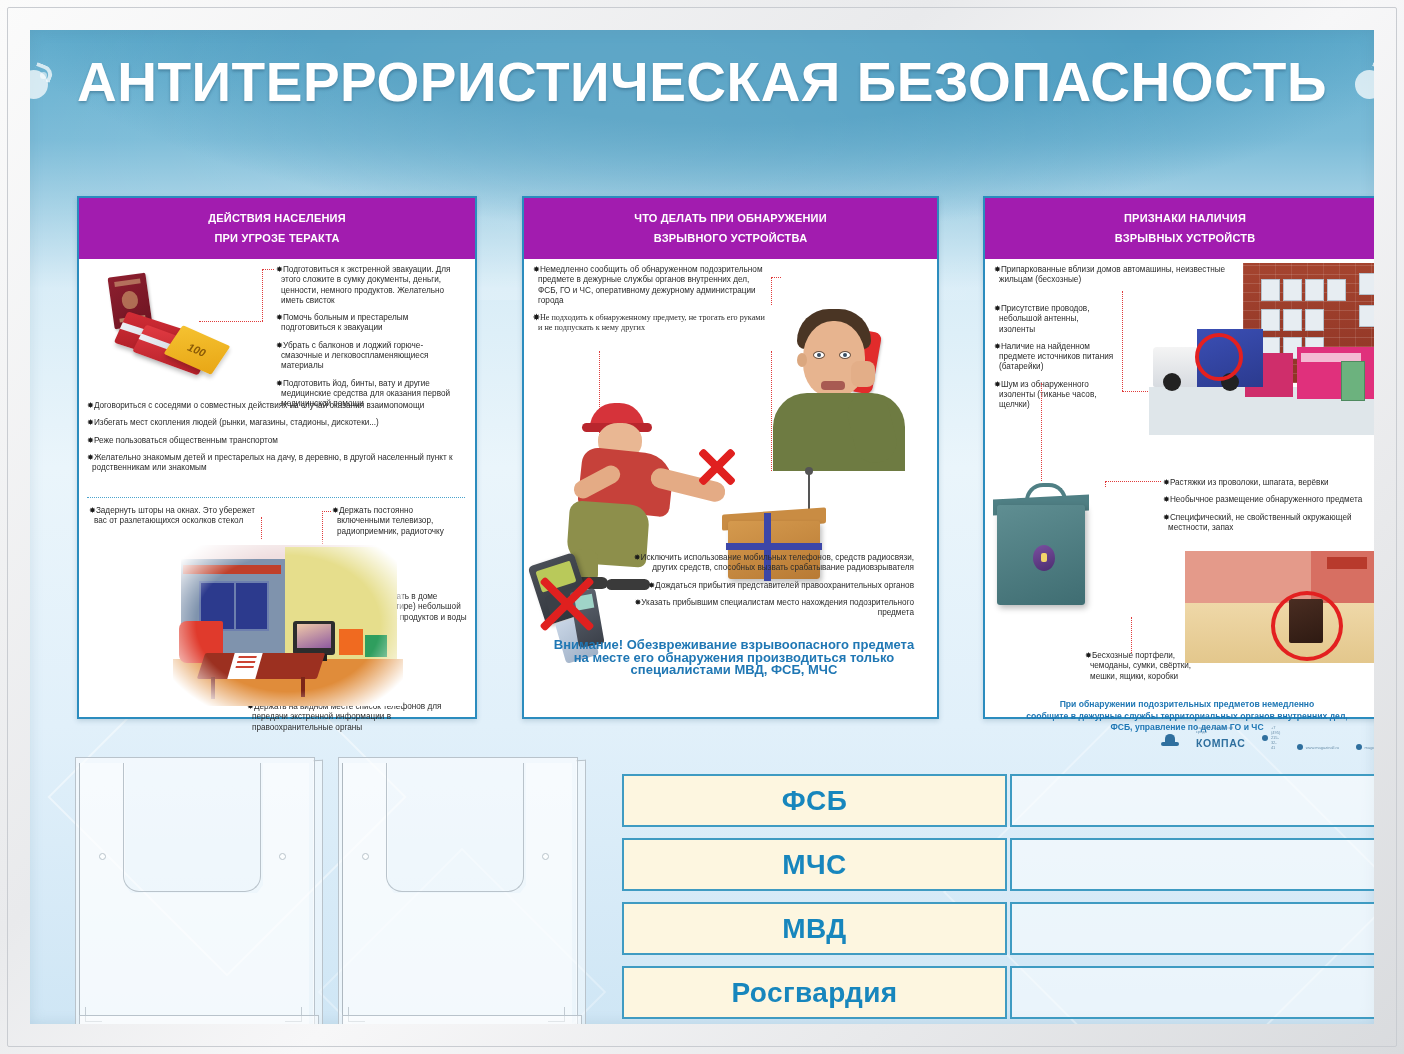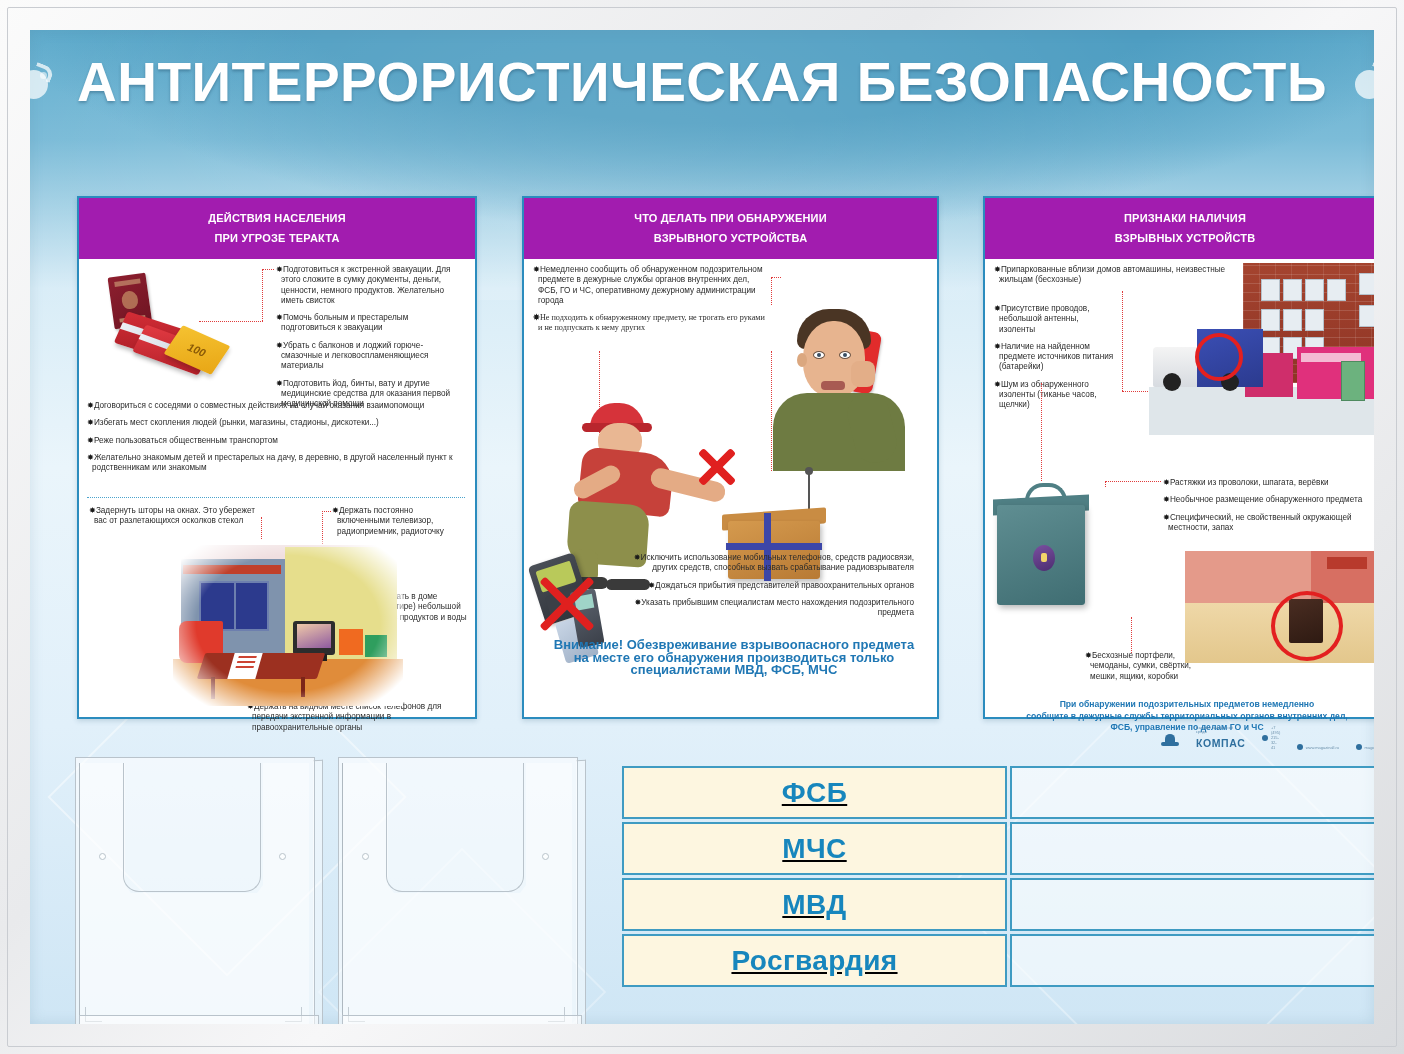--- a/index.html
+++ b/index.html
@@ -318,21 +318,21 @@
   .pocket .tabl{position:absolute;left:10px;top:250px;width:16px;height:14px;border:1px solid #c3ccd3;border-top:0;border-right:0;}
   .pocket .tabr{position:absolute;left:210px;top:250px;width:16px;height:14px;border:1px solid #c3ccd3;border-top:0;border-left:0;}
 
   
   #phone-table{position:absolute;left:592px;top:733px;width:765px;height:282px;}
   #phone-head{
     background:#5aa8c9;color:#fff;font-weight:bold;font-size:32px;text-align:center;
     padding:8px 0 10px;letter-spacing:.3px;border:2px solid #3f9bc2;box-sizing:border-box;
     text-shadow:0 1px 2px rgba(30,80,110,.3);
   }
-  .prow{display:flex;height:53px;margin-top:3px;text-decoration:underline;}
+  .prow{display:flex;height:53px;margin-top:11px;}
   .pname{
     width:385px;background:#fdf6e0;border:2px solid #3f9bc2;box-sizing:border-box;
     display:flex;align-items:center;justify-content:center;
     color:#1786bd;font-weight:bold;font-size:28px;letter-spacing:.4px;
   }
   .pval{
     flex:1;margin-left:3px;background:rgba(255,255,255,.55);
     border:2px solid #3f9bc2;box-sizing:border-box;
     display:flex;align-items:center;justify-content:center;
     color:#1786bd;font-weight:bold;font-size:24px;

